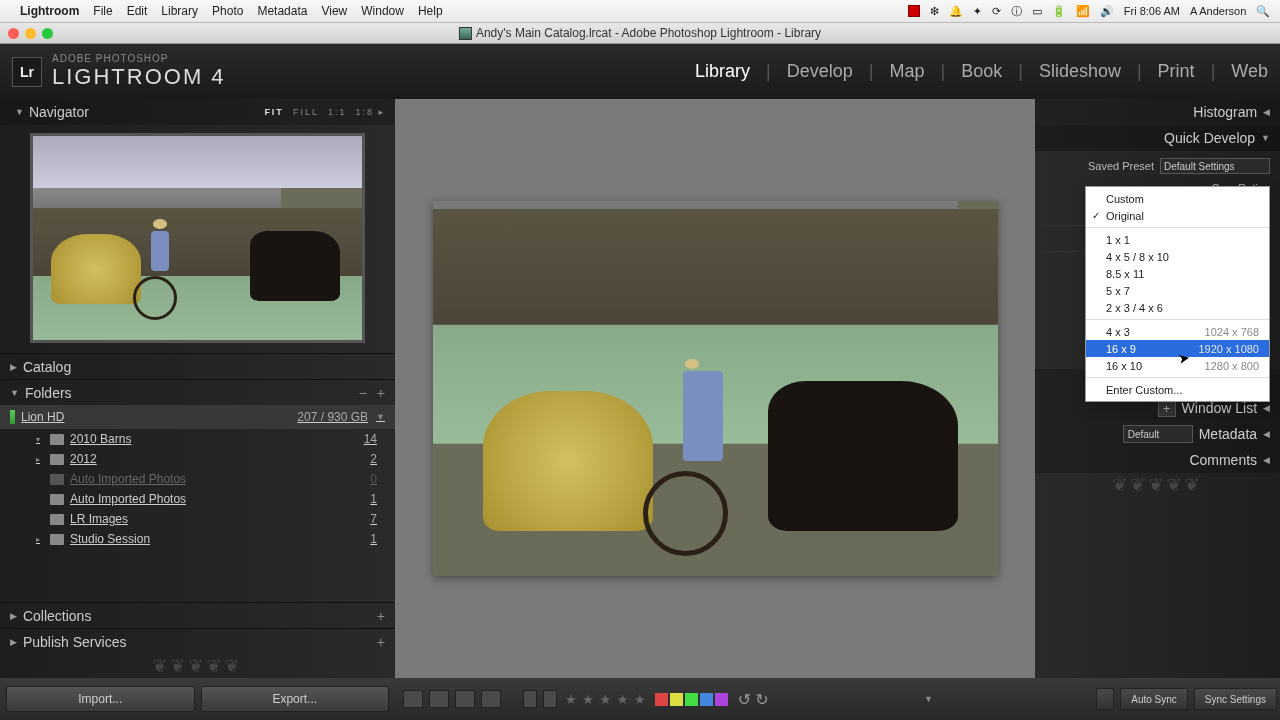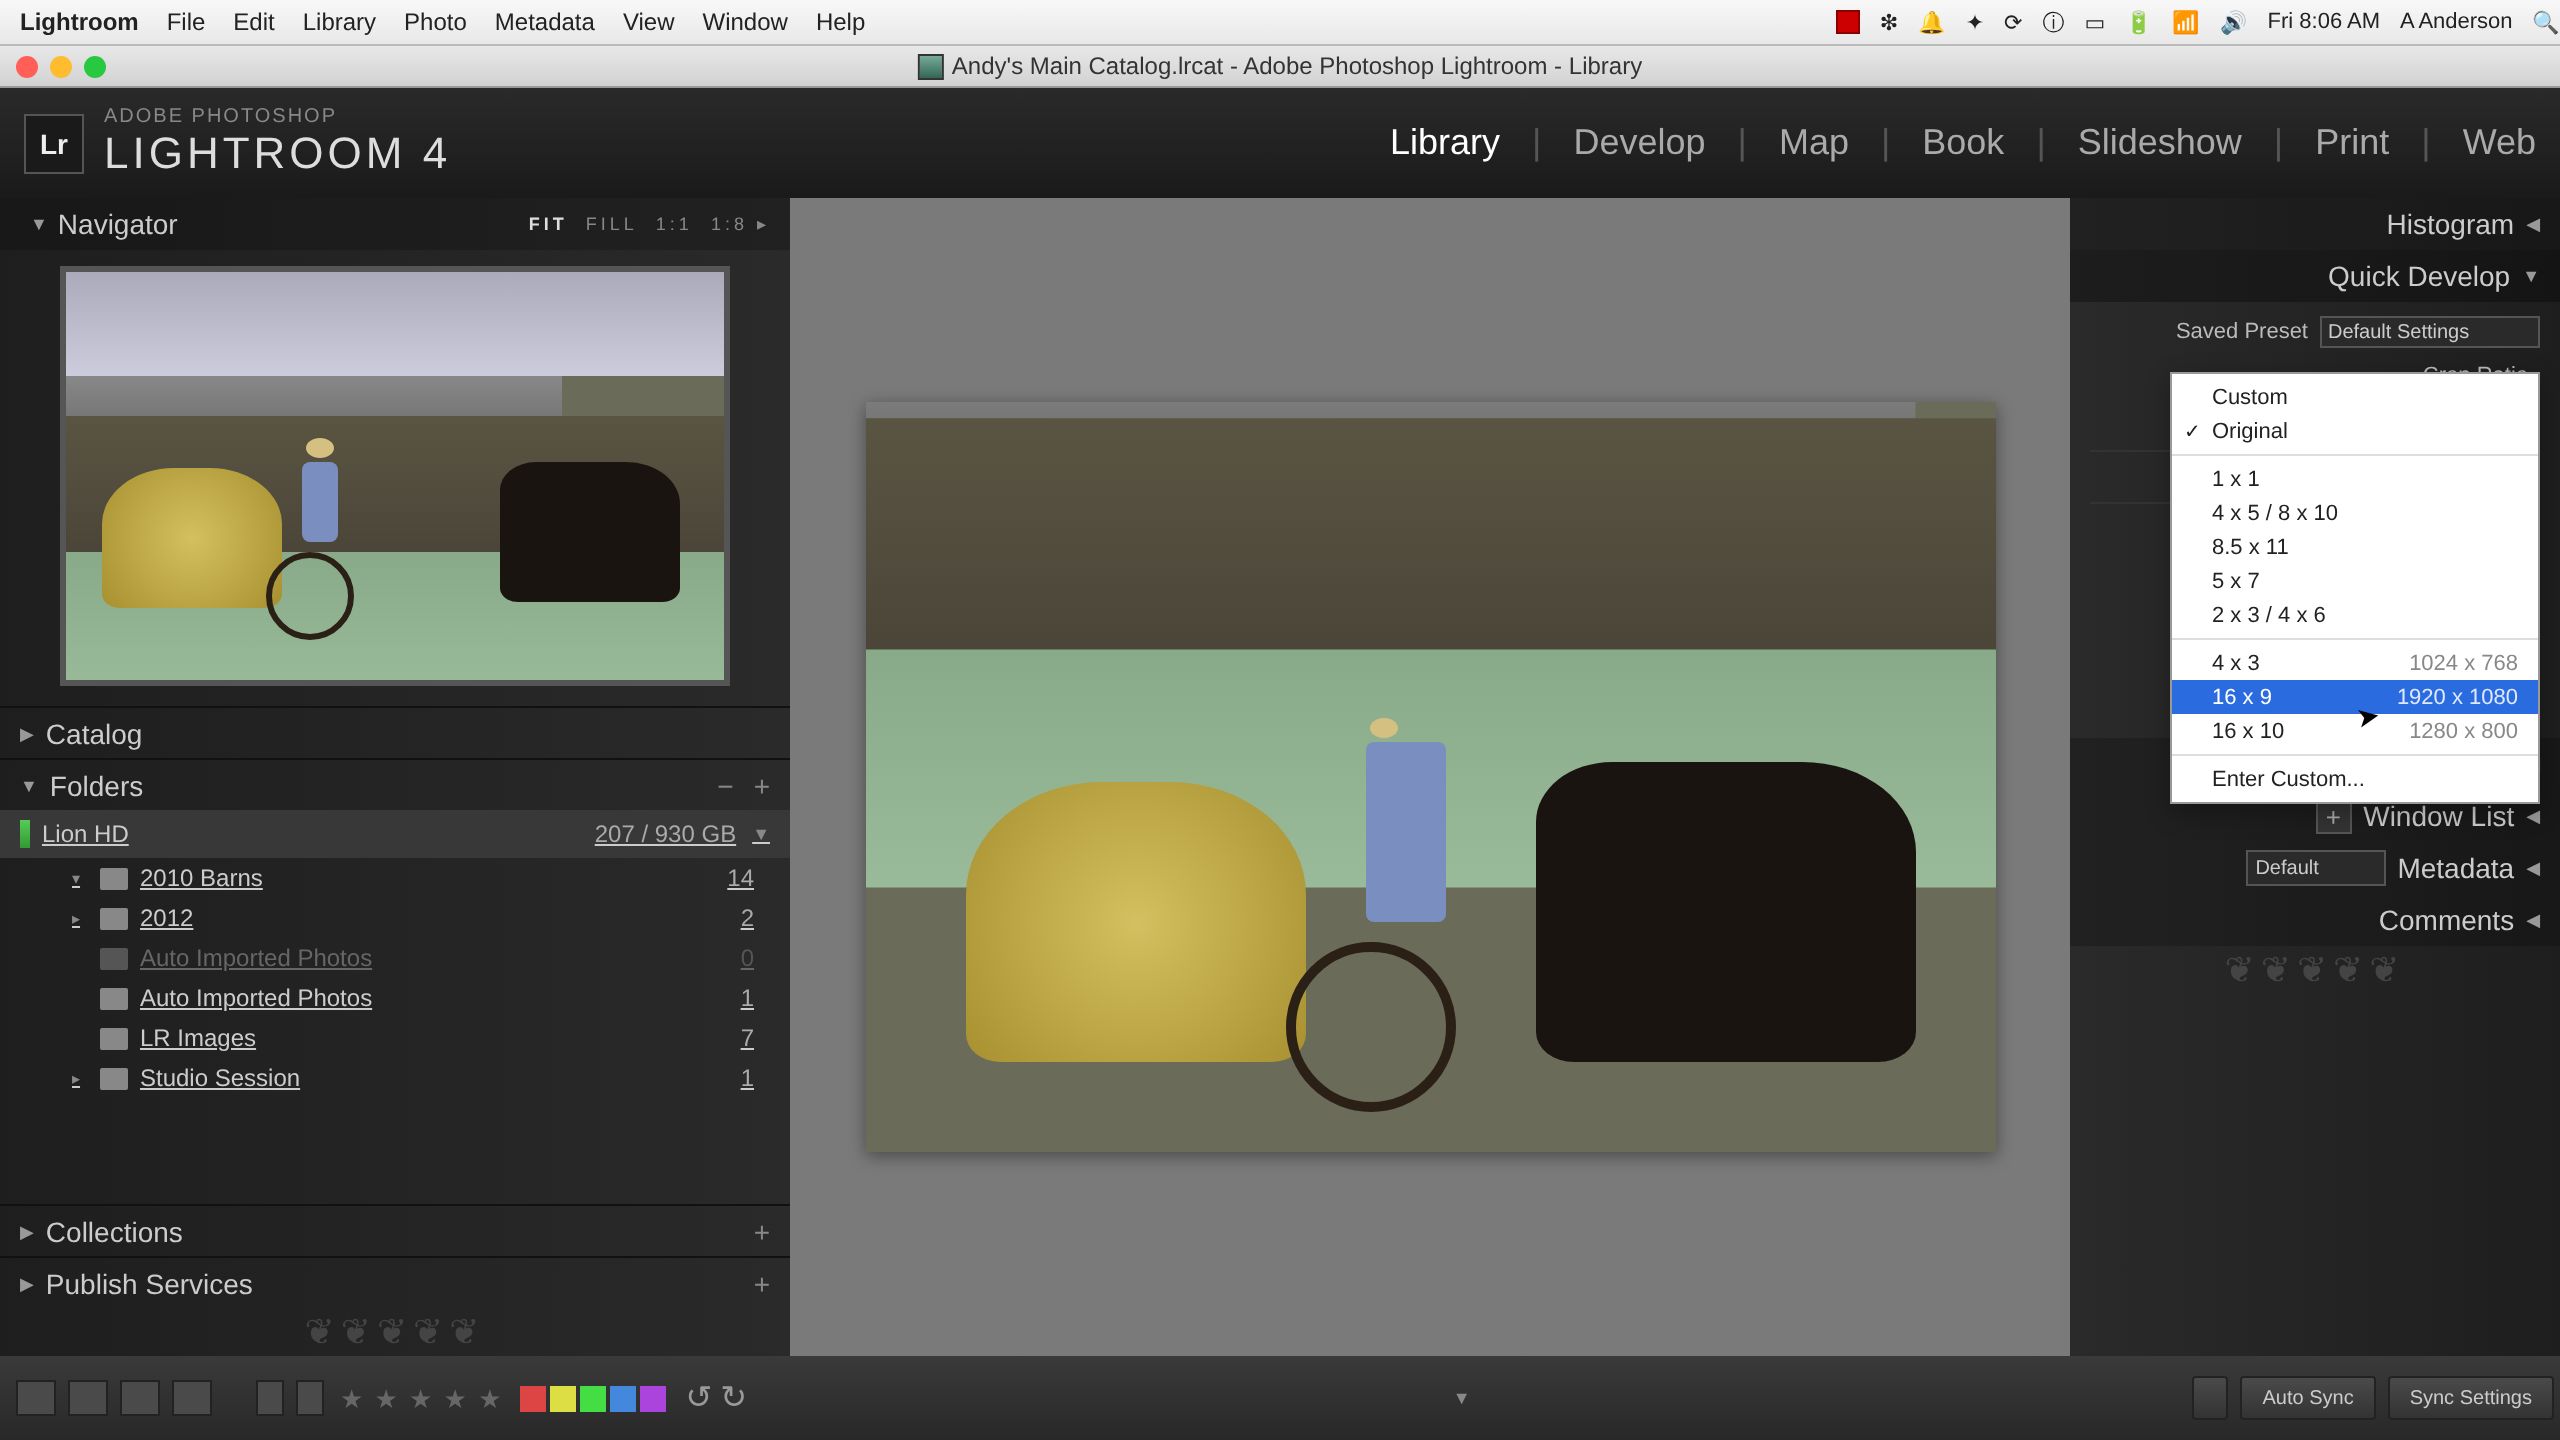--- a/index.html
+++ b/index.html
@@ -1,19 +1,19 @@
 <!DOCTYPE html>
 <html><head>
 <meta charset="utf-8">
 <style>
 * { margin: 0; padding: 0; box-sizing: border-box; font-family: "Helvetica Neue", Arial, sans-serif; }
 body { width: 1280px; height: 720px; overflow: hidden; background: #000; position: relative; }
 
 
-.mac-menubar { height: 22px; background: linear-gradient(#f8f8f8,#e8e8e8); display: flex; align-items: center; font-size: 12px; color: #222; padding: 0 0; position: relative; }
+.mac-menubar { height: 22px; background: linear-gradient(#f8f8f8,#e8e8e8); display: flex; align-items: center; font-size: 12px; color: #222; padding: 0 10px; position: relative; }
 .mac-menubar .apple { font-size: 14px; margin-right: 10px; }
 .mac-menubar .app-name { font-weight: bold; margin-right: 14px; }
 .mac-menubar .mitem { margin-right: 14px; }
 .mac-menubar .right { margin-left: auto; display: flex; align-items: center; gap: 10px; }
 .mac-menubar .right span { font-size: 11px; }
 .mac-menubar .sq { width:12px; height:12px; background:#c00; border:1px solid #800; display:inline-block; }
 
 
 .window-title { height: 22px; background: linear-gradient(#e8e8e8,#d2d2d2); border-top:1px solid #bbb; border-bottom:1px solid #999; display:flex; align-items:center; position:relative; }
 .traffic { display:flex; gap:6px; margin-left:8px; }
@@ -386,20 +386,24 @@
       </div>
     </div>
   <hr>
   <div class="mi">
       <span>Enter Custom...</span>
     </div>
 </div>
 <div class="cursor">➤</div>
 
 <div class="bottom-bar">
+  <div class="left-sec">
+    <div class="big-btn">Import...</div>
+    <div class="big-btn">Export...</div>
+  </div>
   <div class="tool-icons">
     <span class="ticon"></span>
     <span class="ticon"></span>
     <span class="ticon"></span>
     <span class="ticon"></span>
     <span style="width:10px"></span>
     <span class="ticon" style="width:14px"></span>
     <span class="ticon" style="width:14px"></span>
   </div>
   <span class="stars">★ ★ ★ ★ ★</span>

